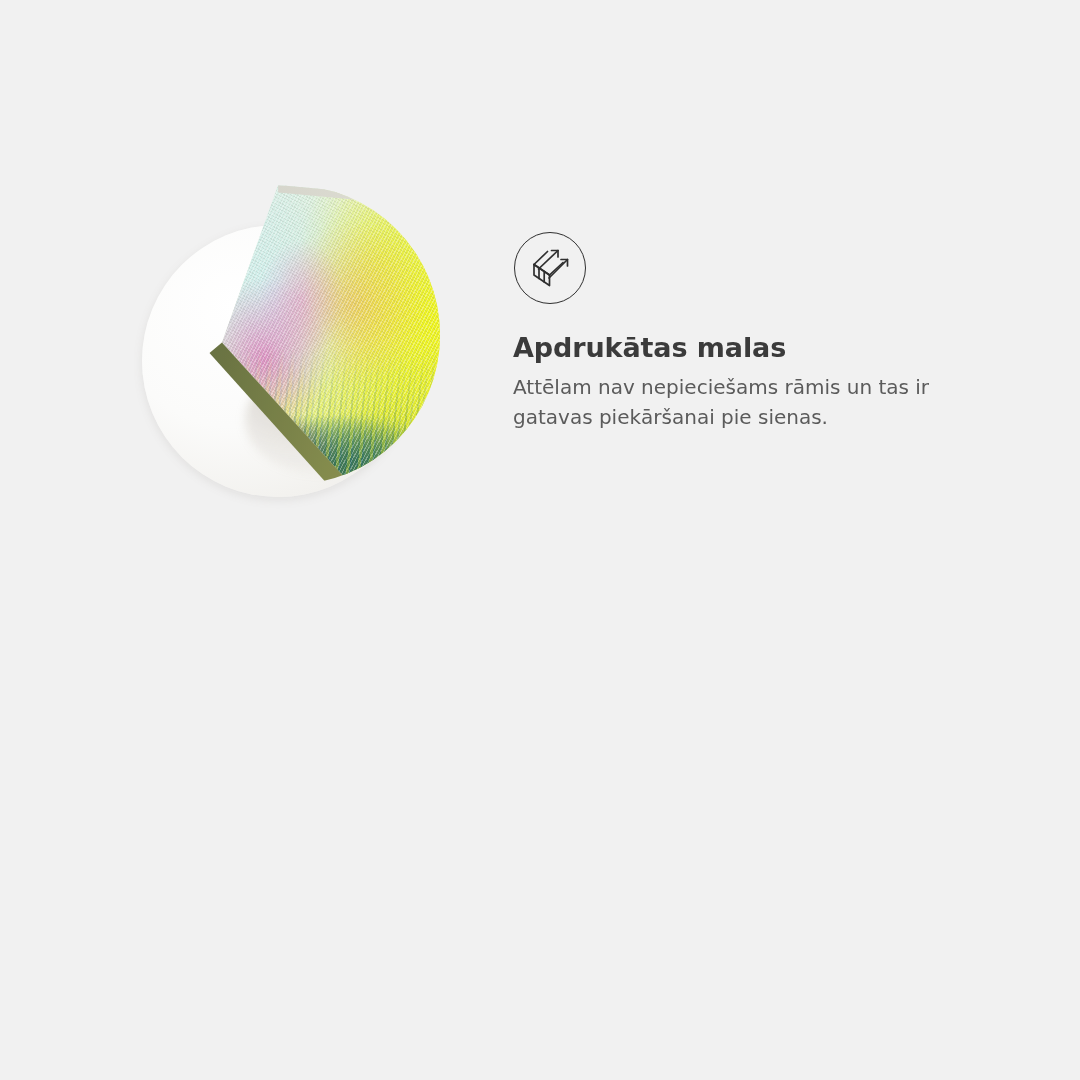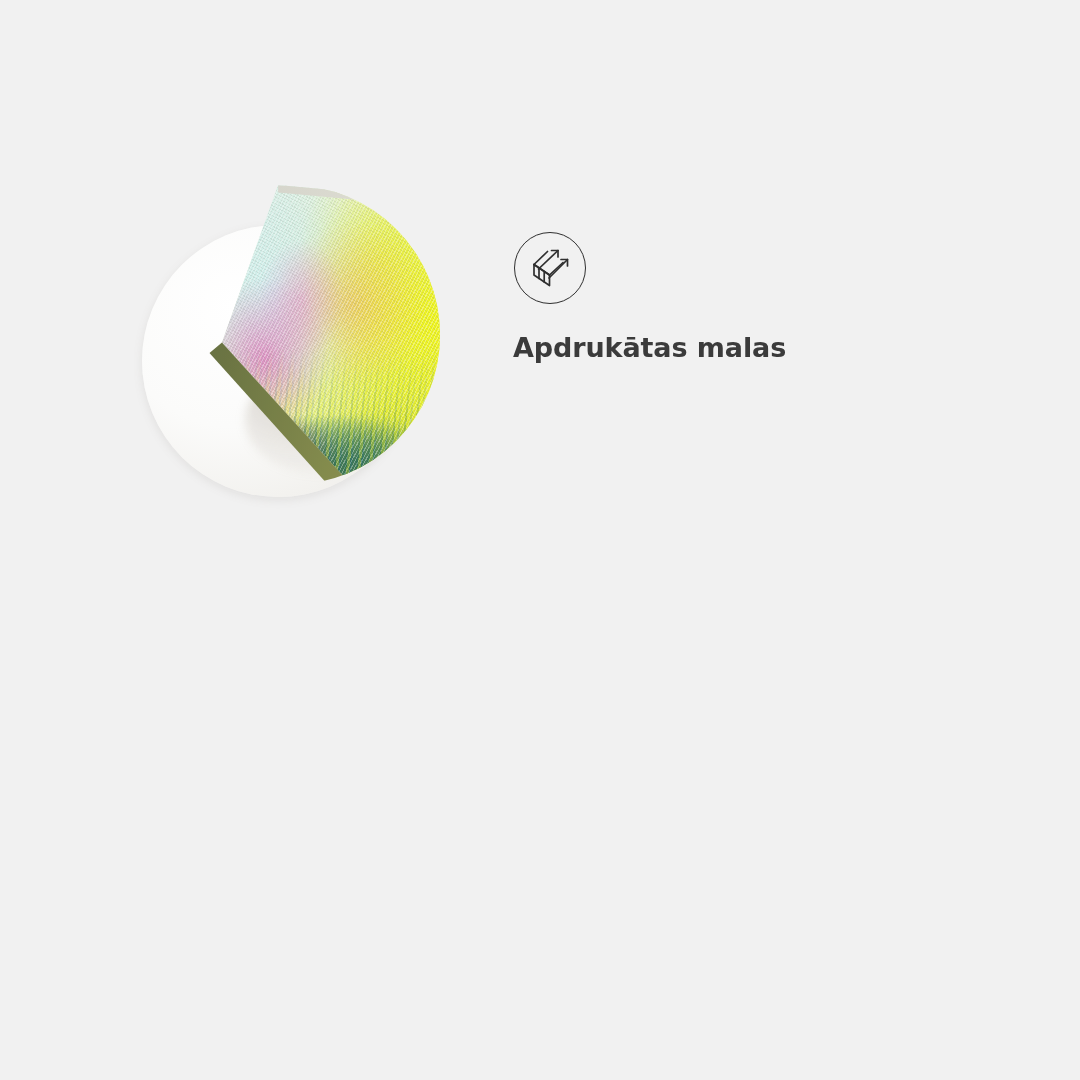--- a/index.html
+++ b/index.html
@@ -200,20 +200,21 @@
           <path d="M17.2 26.6 L17.2 37"></path>
           <path d="M7 19.5 L20.5 6.5"></path>
           <path d="M22.5 30 L36 17.5"></path>
           <path d="M11.5 24 L31 5.5"></path>
           <path d="M24.5 5.5 L31 5.5 L31 12"></path>
           <path d="M22 33 L40.5 14.5"></path>
           <path d="M34 14.5 L40.5 14.5 L40.5 21"></path>
         </svg>
       </div>
       <h2 class="feature-title">Apdrukātas malas</h2>
+      <p class="feature-desc">Attēlam nav nepieciešams rāmis un tas ir gatavas piekāršanai pie sienas.</p>
     </div>
   </section>
 
   <section class="feature-block" id="block-eco-product">
 
     <div class="media-wrap">
       
     </div>
 
   </section>

